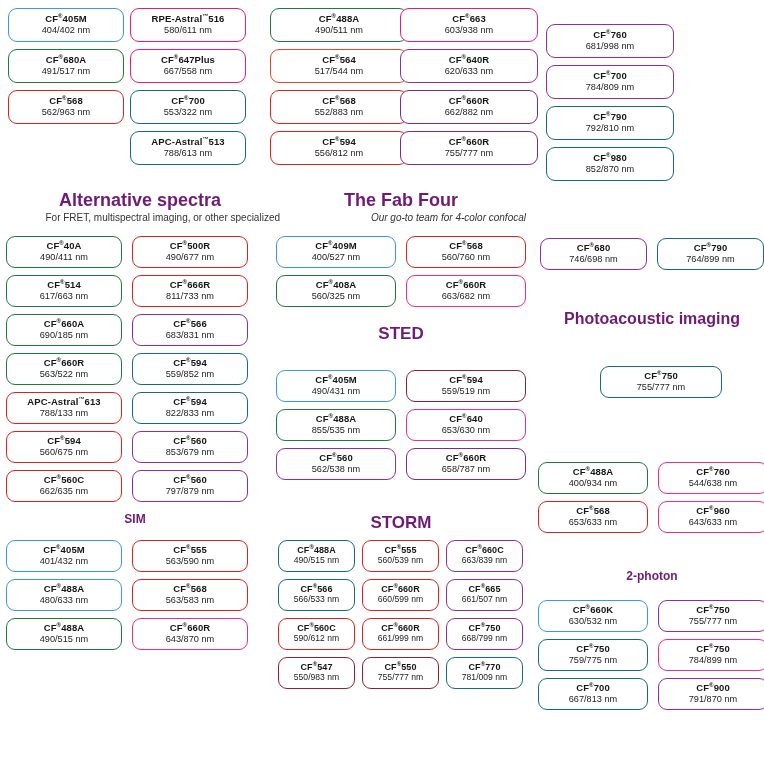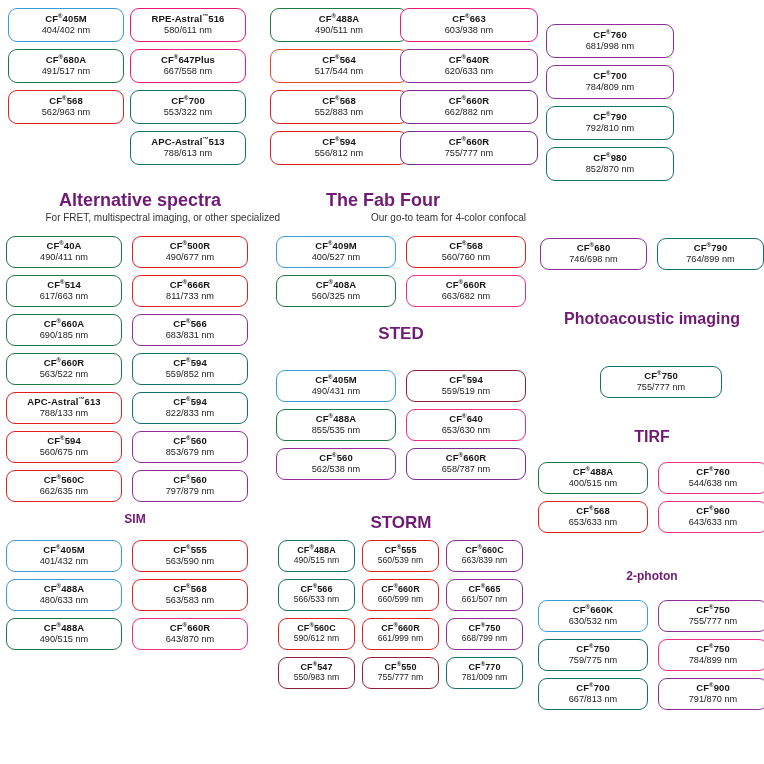--- a/index.html
+++ b/index.html
@@ -73,22 +73,22 @@
   #top-col-c{left:270px;top:8px;  width:138px;}
   #top-col-d{left:400px;top:8px;  width:138px;}
   #top-col-e{left:546px;top:24px; width:128px;}
 
   .stack{display:flex;flex-direction:column;gap:7px;}
   .stack .pill{height:34px;}
 
   
   #alt-heading{left:0;   top:190px; width:280px; font-size:18px;}
   #alt-sub    {left:0;   top:212px; width:280px;}
-  #fab-heading{left:258px;top:190px;width:250px; font-size:18px;}
-  #fab-sub    {left:276px;top:212px;width:250px;}
+  #fab-heading{left:276px;top:190px;width:250px; font-size:18px;}
+  #fab-sub    {left:276px;top:212px;width:250px;font-style:italic;}
   #sted-heading{left:276px;top:324px;width:250px;font-size:17px;}
   #sim-heading{left:0;   top:513px; width:270px; font-size:12px;}
   #storm-heading{left:276px;top:513px;width:250px;font-size:17px;}
   #photo-heading{left:540px;top:310px;width:224px;font-size:16px;}
   #tirf-heading{left:540px;top:428px;width:224px;font-size:16px;}
   #twophoton-heading{left:540px;top:570px;width:224px;font-size:12px;}
 
   
   #alt-grid{left:6px;top:236px;width:262px;}
   #alt-grid .col{width:116px;}
@@ -453,26 +453,25 @@
   </div>
 
   <div class="heading" id="photo-heading">Photoacoustic imaging</div>
   <div class="group stack" id="photo-grid">
       <div class="pill" style="border-color: rgb(20, 112, 110);">
         <div class="nm-name">CF<sup>®</sup>750</div>
         <div class="nm-spec">755/777 nm</div>
       </div>
     </div>
 
-  <div class="heading" id="tirf-heading">TIRF</div>
   <div class="group" id="tirf-grid">
     <div class="col stack">
         <div class="pill" style="border-color: rgb(31, 122, 63);">
           <div class="nm-name">CF<sup>®</sup>488A</div>
-          <div class="nm-spec">400/515 nm</div>
+          <div class="nm-spec">400/934 nm</div>
         </div>
         <div class="pill" style="border-color: rgb(224, 32, 32);">
           <div class="nm-name">CF<sup>®</sup>568</div>
           <div class="nm-spec">653/633 nm</div>
         </div>
       </div>
     <div class="col stack">
         <div class="pill" style="border-color: rgb(236, 44, 134);">
           <div class="nm-name">CF<sup>®</sup>760</div>
           <div class="nm-spec">544/638 nm</div>

